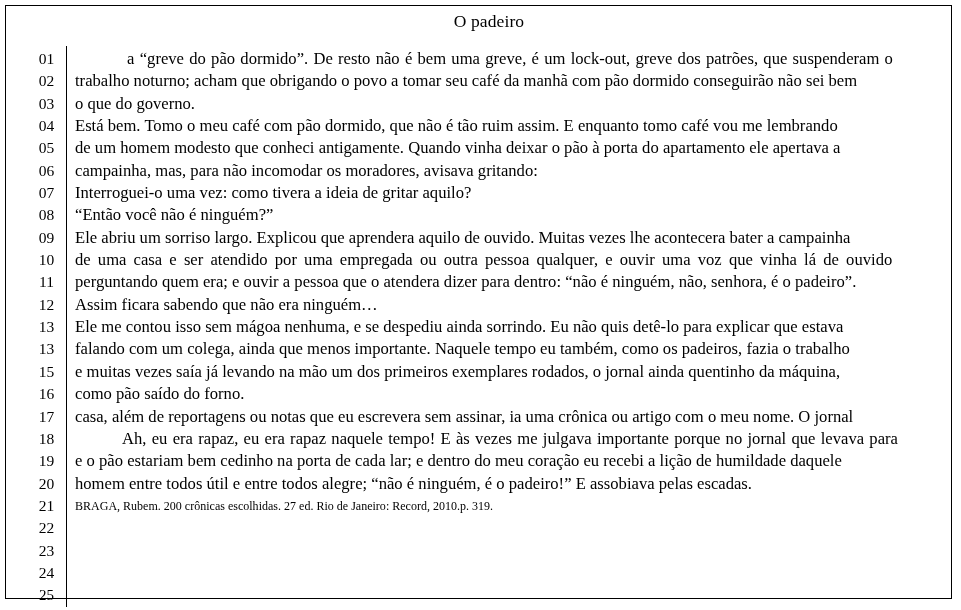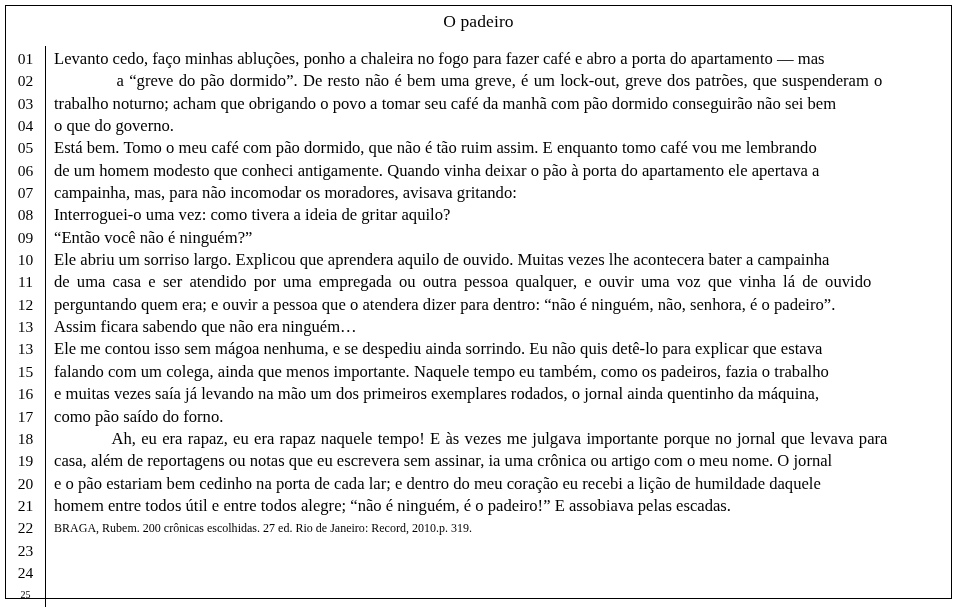--- a/index.html
+++ b/index.html
@@ -28,20 +28,21 @@
     position: absolute;
     left: 5px;
     top: 5px;
     width: 947px;
     height: 594px;
     box-sizing: border-box;
     border: 1.6px solid #000000;
     background: #ffffff;
     display: flex;
     flex-direction: column;
+    padding-left: 21px;
   }
 
   
   .title-band {
     position: relative;
     height: 40px;
     flex: 0 0 40px;
   }
   .doc-title {
     position: absolute;
@@ -104,21 +105,21 @@
   .tline.just {
     word-spacing: 0px;
   }
   .tline.wide  { word-spacing: 1.1px; text-align: center; }
   .tline.wider { word-spacing: 3.0px; }
 
   .tline.source {
     font-size: 12px;
   }
   .gutter .ln.source-num {
-    font-size: 10px;
+    font-size: 15px;
   }
 </style>
 </head>
 <body>
 
 <div class="page">
 
   <div class="doc-frame">
 
     <div class="title-band">
@@ -151,39 +152,38 @@
         <div class="ln">19</div>
         <div class="ln">20</div>
         <div class="ln">21</div>
         <div class="ln">22</div>
         <div class="ln">23</div>
         <div class="ln">24</div>
         <div class="ln source-num">25</div>
       </div>
 
       <div class="textcol">
-        <div class="tline just">Levanto cedo, faço minhas abluções, ponho a chaleira no fogo para fazer café e abro a porta do apartamento — mas</div>
         <div class="tline wide">a “greve do pão dormido”. De resto não é bem uma greve, é um lock-out, greve dos patrões, que suspenderam o</div>
         <div class="tline just">trabalho noturno; acham que obrigando o povo a tomar seu café da manhã com pão dormido conseguirão não sei bem</div>
         <div class="tline">o que do governo.</div>
         <div class="tline just">Está bem. Tomo o meu café com pão dormido, que não é tão ruim assim. E enquanto tomo café vou me lembrando</div>
         <div class="tline just">de um homem modesto que conheci antigamente. Quando vinha deixar o pão à porta do apartamento ele apertava a</div>
         <div class="tline">campainha, mas, para não incomodar os moradores, avisava gritando:</div>
         <div class="tline">Interroguei-o uma vez: como tivera a ideia de gritar aquilo?</div>
         <div class="tline">“Então você não é ninguém?”</div>
         <div class="tline just">Ele abriu um sorriso largo. Explicou que aprendera aquilo de ouvido. Muitas vezes lhe acontecera bater a campainha</div>
         <div class="tline wider">de uma casa e ser atendido por uma empregada ou outra pessoa qualquer, e ouvir uma voz que vinha lá de ouvido</div>
         <div class="tline just">perguntando quem era; e ouvir a pessoa que o atendera dizer para dentro: “não é ninguém, não, senhora, é o padeiro”.</div>
         <div class="tline">Assim ficara sabendo que não era ninguém…</div>
         <div class="tline just">Ele me contou isso sem mágoa nenhuma, e se despediu ainda sorrindo. Eu não quis detê-lo para explicar que estava</div>
         <div class="tline just">falando com um colega, ainda que menos importante. Naquele tempo eu também, como os padeiros, fazia o trabalho</div>
         <div class="tline just">e muitas vezes saía já levando na mão um dos primeiros exemplares rodados, o jornal ainda quentinho da máquina,</div>
         <div class="tline">como pão saído do forno.</div>
+        <div class="tline just">casa, além de reportagens ou notas que eu escrevera sem assinar, ia uma crônica ou artigo com o meu nome. O jornal</div>
         <div class="tline wide">Ah, eu era rapaz, eu era rapaz naquele tempo! E às vezes me julgava importante porque no jornal que levava para</div>
-        <div class="tline just">casa, além de reportagens ou notas que eu escrevera sem assinar, ia uma crônica ou artigo com o meu nome. O jornal</div>
         <div class="tline just">e o pão estariam bem cedinho na porta de cada lar; e dentro do meu coração eu recebi a lição de humildade daquele</div>
         <div class="tline just">homem entre todos útil e entre todos alegre; “não é ninguém, é o padeiro!” E assobiava pelas escadas.</div>
         <div class="tline source">BRAGA, Rubem. 200 crônicas escolhidas. 27 ed. Rio de Janeiro: Record, 2010.p. 319.</div>
       </div>
 
     </div>
   </div>
 </div>
 
 </body></html>

